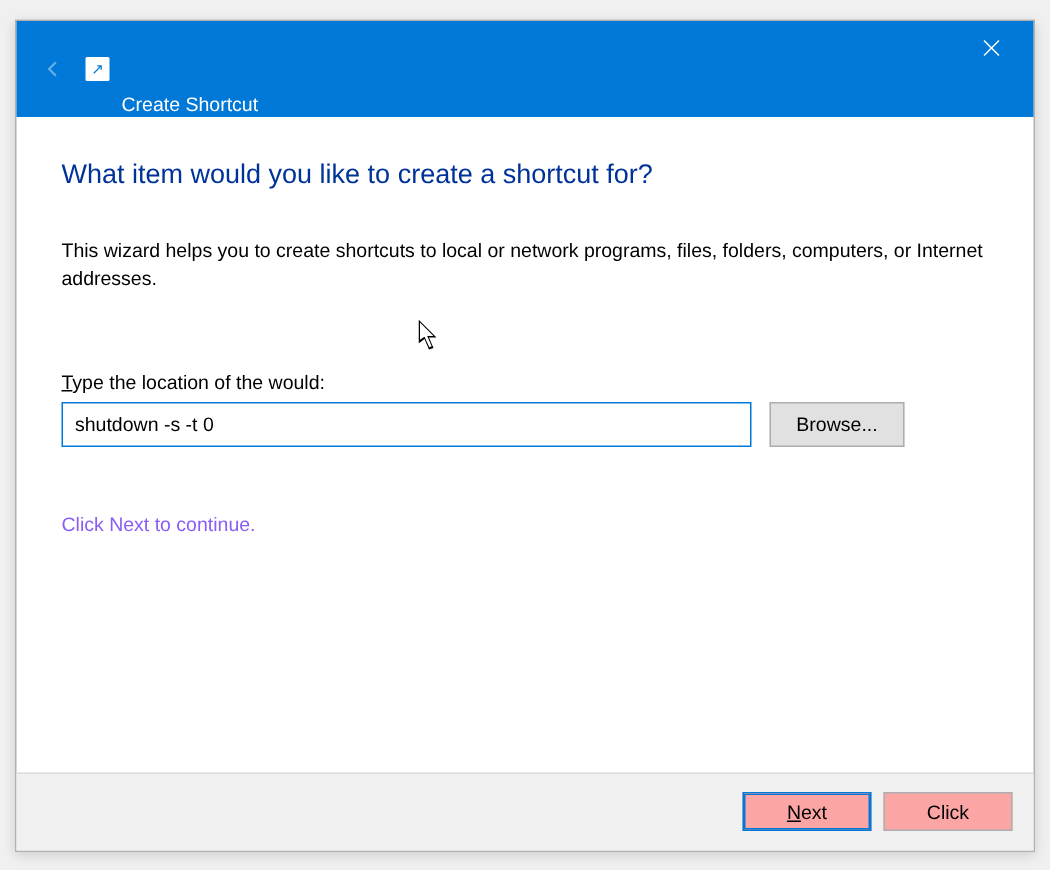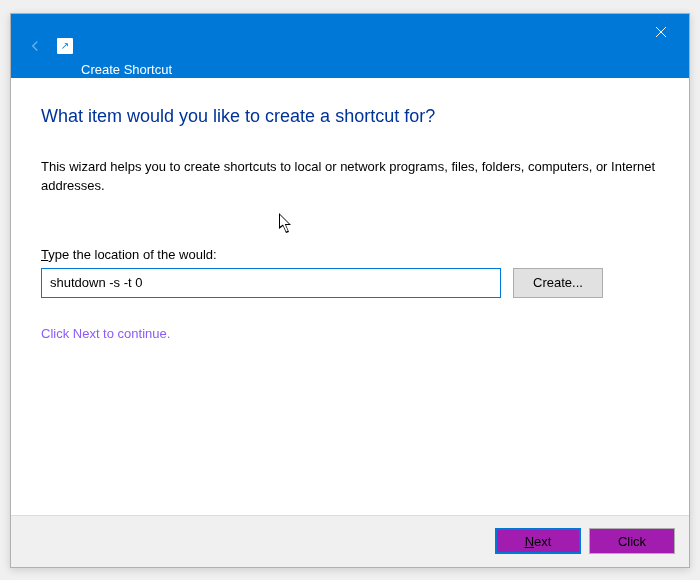--- a/index.html
+++ b/index.html
@@ -92,21 +92,21 @@
     .field-label {
       font-size: 13px;
       margin-bottom: 6px;
       color: #000;
     }
     .field-label .accel { text-decoration: underline; }
     .input-row {
       display: flex;
       align-items: center;
       gap: 12px;
-      margin-bottom: 28px;
+      margin-bottom: 44px;
     }
     .location-input {
       width: 460px;
       height: 30px;
       border: 1px solid #0078d7;
       padding: 0 8px;
       font-size: 13px;
       font-family: inherit;
       outline: none;
     }
@@ -131,21 +131,21 @@
       align-items: center;
       justify-content: flex-end;
       padding: 0 14px;
       gap: 8px;
     }
     .footer button {
       width: 86px;
       height: 26px;
       font-size: 13px;
       font-family: inherit;
-      background: #a21caf;
+      background: #fca5a5;
       border: 1px solid #adadad;
       cursor: pointer;
     }
     .footer button.primary {
       border: 1px solid #0078d7;
       box-shadow: inset 0 0 0 1px #0078d7;
     }
     .next-accel { text-decoration: underline; }
     .cursor {
       position: absolute;
@@ -176,21 +176,21 @@
       </svg>
     </div>
   </div>
 
   <div class="content">
     <div class="heading">What item would you like to create a shortcut for?</div>
     <div class="description">This wizard helps you to create shortcuts to local or network programs, files, folders, computers, or Internet addresses.</div>
     <div class="field-label"><span class="accel">T</span><span>ype the location of the would:</span></div>
     <div class="input-row">
       <input type="text" class="location-input" value="shutdown -s -t 0" style="">
-      <button class="browse-btn">Create...</button>
+      <button class="browse-btn">Browse...</button>
     </div>
     <div class="continue-text">Click Next to continue.</div>
 
     <svg class="cursor" viewBox="0 0 16 22">
       <path d="M0,0 L0,16 L4,13 L7,20 L10,19 L7,12 L12,12 Z" fill="#000000"></path>
       <path d="M1,2 L1,13.5 L4,11.5 L7.2,18.5 L8.8,17.8 L5.8,11 L10,11 Z" fill="#ffffff"></path>
     </svg>
   </div>
 
   <div class="footer">

